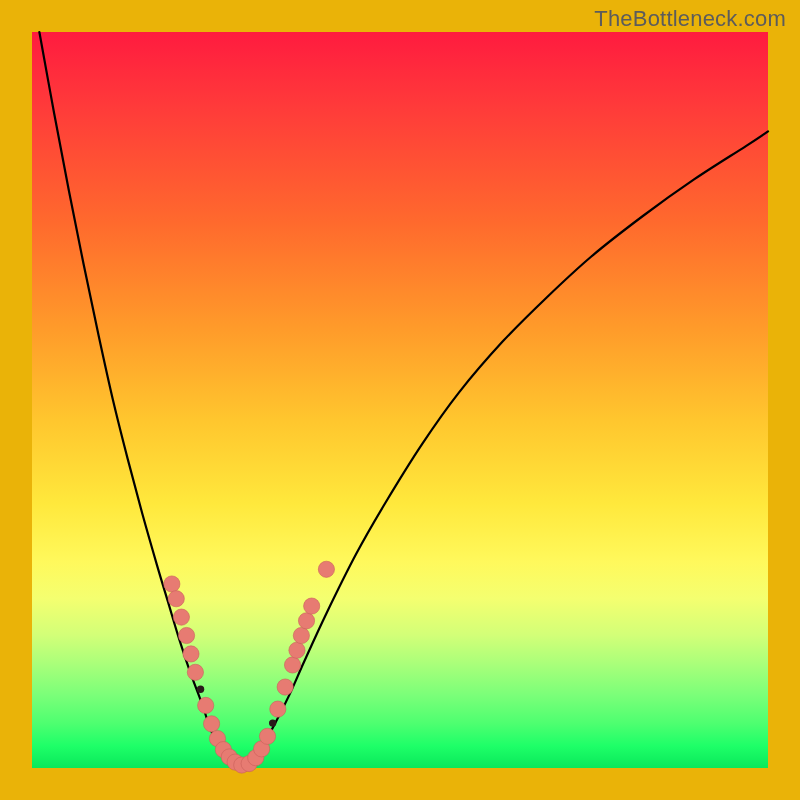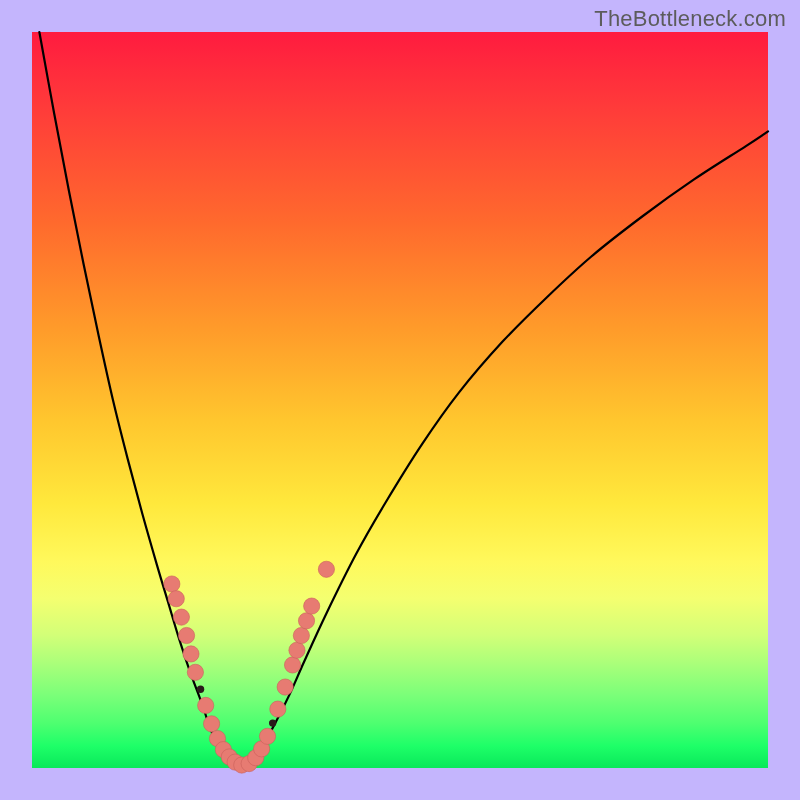--- a/index.html
+++ b/index.html
@@ -10,21 +10,21 @@
     background: #000;
     overflow: hidden;
     font-family: Arial, Helvetica, sans-serif;
   }
   .frame {
     position: absolute;
     left: 0;
     top: 0;
     width: 800px;
     height: 800px;
-    background: #c4b5fd;
+    background: #eab308;
   }
   .plot-area {
     position: absolute;
     left: 32px;
     top: 32px;
     width: 736px;
     height: 736px;
     
     background: linear-gradient(
       to bottom,

